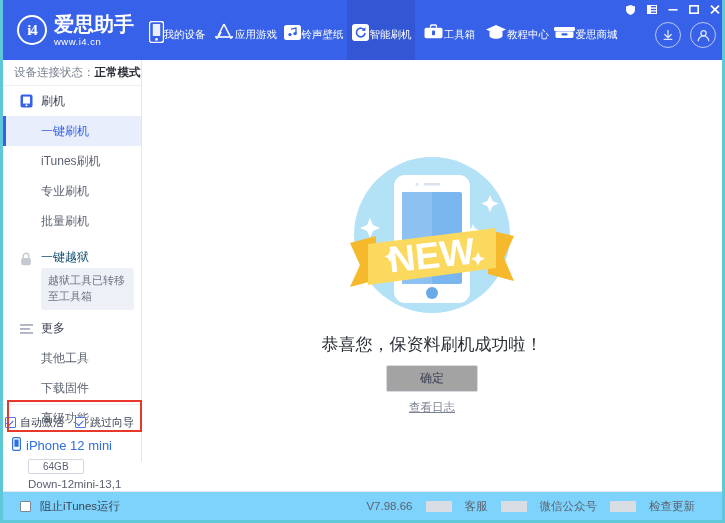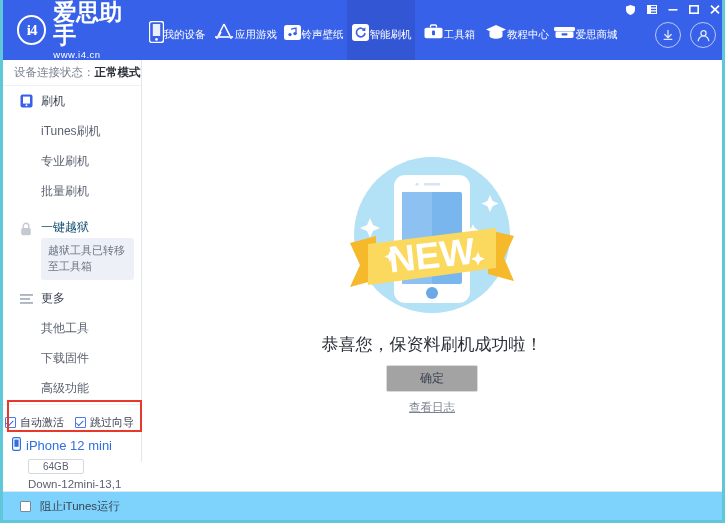--- a/index.html
+++ b/index.html
@@ -31,21 +31,21 @@
   }
   .logo-mark {
     width: 30px; height: 30px; border-radius: 50%;
     border: 2px solid #ffffff;
     display: flex; align-items: center; justify-content: center;
     color: #ffffff; font-size: 15px; font-weight: bold;
     font-family: "Liberation Serif", serif;
     letter-spacing: -1px;
   }
   .logo-text { margin-left: 7px; color: #fff; line-height: 1; }
-  .logo-title { font-size: 23px; font-weight: bold; letter-spacing: 0px; }
+  .logo-title { font-size: 20px; font-weight: bold; letter-spacing: 0px; }
   .logo-sub { font-size: 9.5px; margin-top: 3px; letter-spacing: 0.5px; }
 
   .navs { display: flex; align-items: stretch; height: 60px; }
   .nav-item {
     width: 68px; height: 60px;
     display: flex; flex-direction: row;
     align-items: center; justify-content: center;
     color: #ffffff; cursor: pointer;
     padding-top: 4px;
   }
@@ -366,20 +366,23 @@
       <span class="grp-icon">
         <svg width="13" height="14" viewBox="0 0 13 14">
             <rect x="0.5" y="0.5" width="12" height="13" rx="2" fill="#3761e8"></rect>
             <rect x="3" y="2.6" width="7" height="7" fill="#fff"></rect>
             <circle cx="6.5" cy="11.3" r="1" fill="#fff"></circle>
           </svg>
       </span>
       <span>刷机</span>
     </div>
 
+    <div class="side-item active">
+      <span>一键刷机</span>
+    </div>
     <div class="side-item">
       <span>iTunes刷机</span>
     </div>
     <div class="side-item">
       <span>专业刷机</span>
     </div>
     <div class="side-item">
       <span>批量刷机</span>
     </div>
 
@@ -474,15 +477,24 @@
     <div class="ok-btn">确定</div>
 
     <div class="log-link">查看日志</div>
   </div>
 
   <div class="bottombar">
     <div class="bb-left cb-item">
       <span class="cb"></span>
       <span class="cb-label">阻止iTunes运行</span>
     </div>
+    <div class="bb-right">
+      <span class="ver">V7.98.66</span>
+      <span class="bb-sep"></span>
+      <span>客服</span>
+      <span class="bb-sep"></span>
+      <span>微信公众号</span>
+      <span class="bb-sep"></span>
+      <span>检查更新</span>
+    </div>
   </div>
 
 </div>
 
 </body></html>

